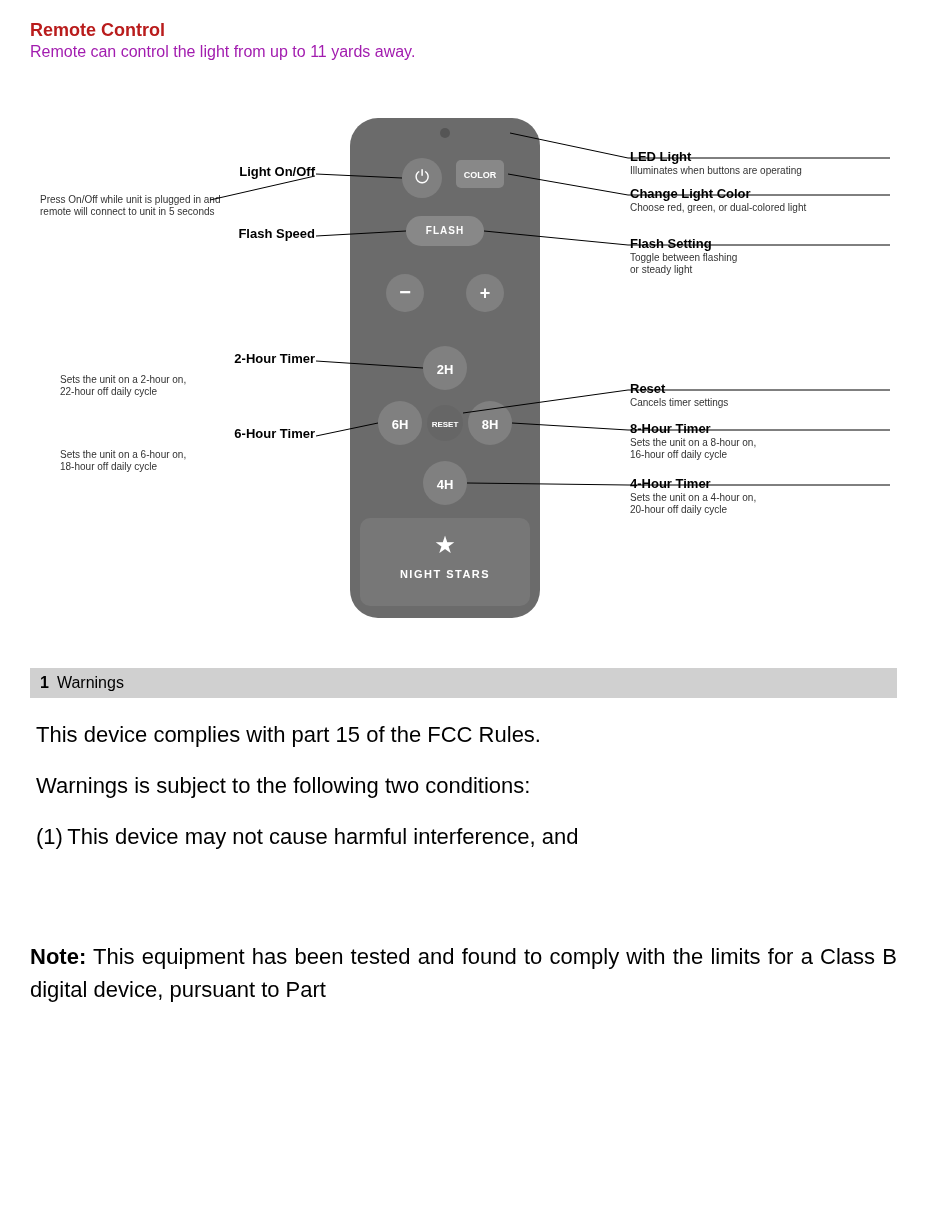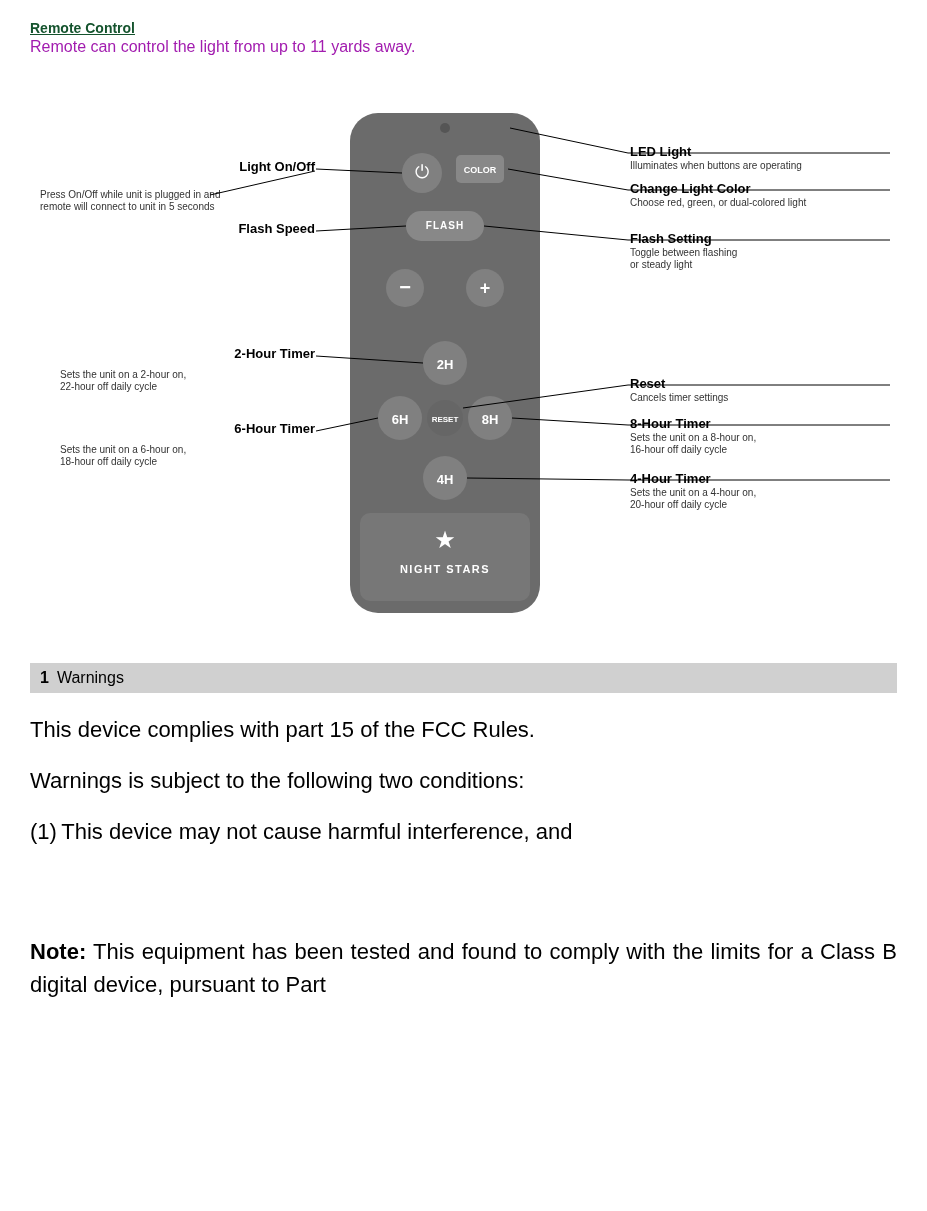--- a/index.html
+++ b/index.html
@@ -7,25 +7,24 @@
       font-family: Arial, sans-serif;
       background: #fff;
       color: #000;
       width: 927px;
       min-height: 1211px;
       padding: 20px 30px;
     }
 
     
     .page-title {
-      font-size: 14px;
+      font-size: 18px;
       font-weight: bold;
-      color: #14532d;
+      color: #b91c1c;
       margin-bottom: 2px;
-      text-decoration: underline;
     }
     .page-subtitle {
       font-size: 16px;
       color: #a21caf;
       margin-bottom: 37px;
     }
 
     
     .section-heading {
       background: #d0d0d0;
@@ -41,20 +40,21 @@
       font-size: 16px;
       font-weight: bold;
     }
 
     
     .body-text {
       font-size: 22px;
       line-height: 1.5;
       margin-bottom: 18px;
       text-align: justify;
+      margin-left: 6px;
     }
     .body-text-note {
       font-size: 22px;
       line-height: 1.5;
       text-align: justify;
     }
 
     
     .diagram-svg-wrapper {
       position: relative;

